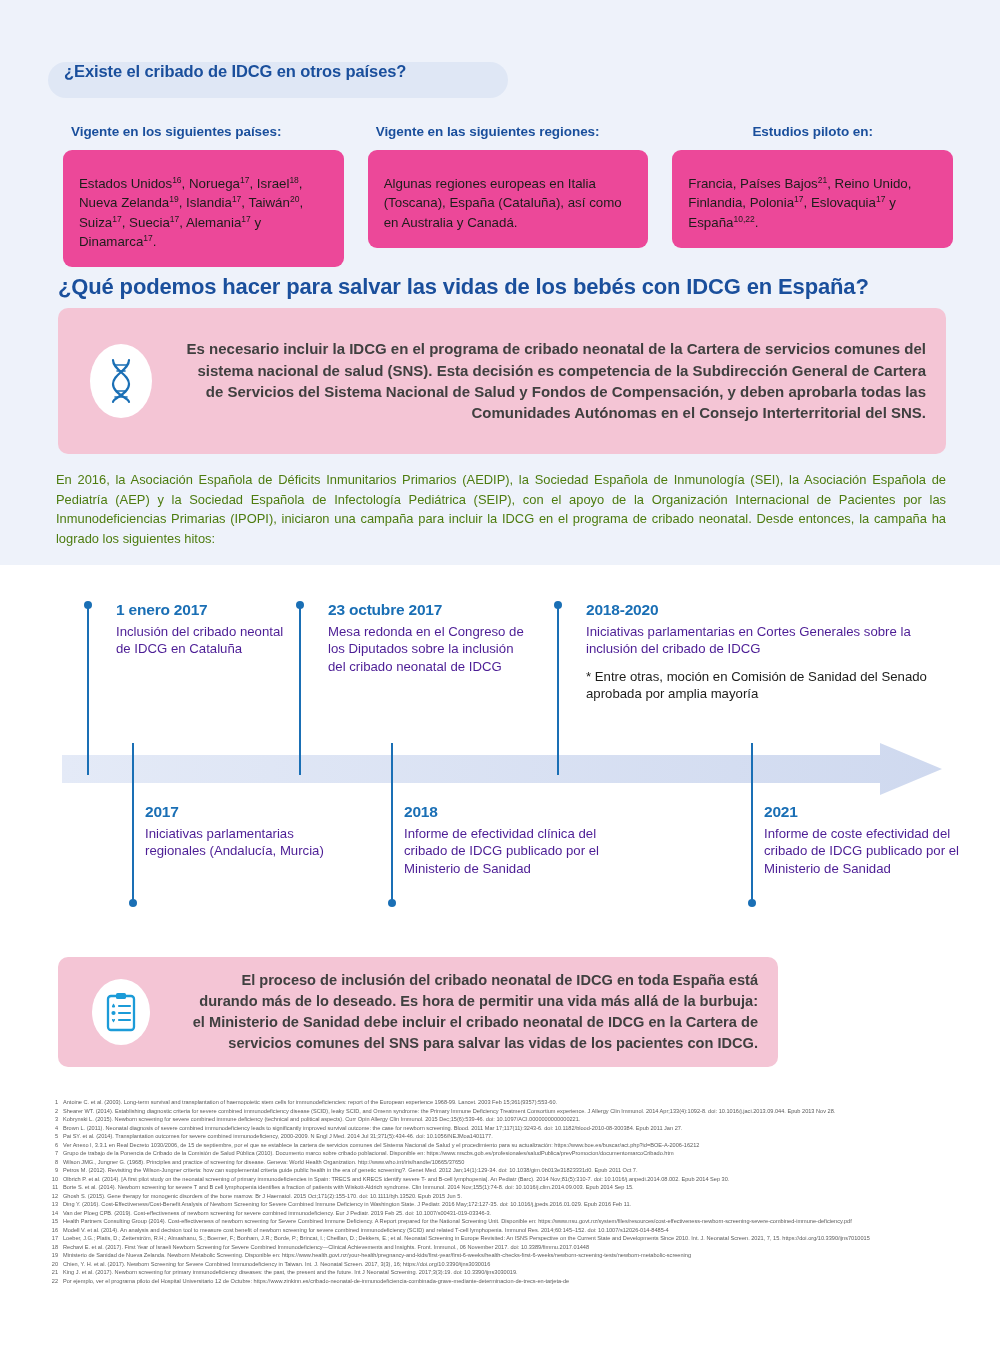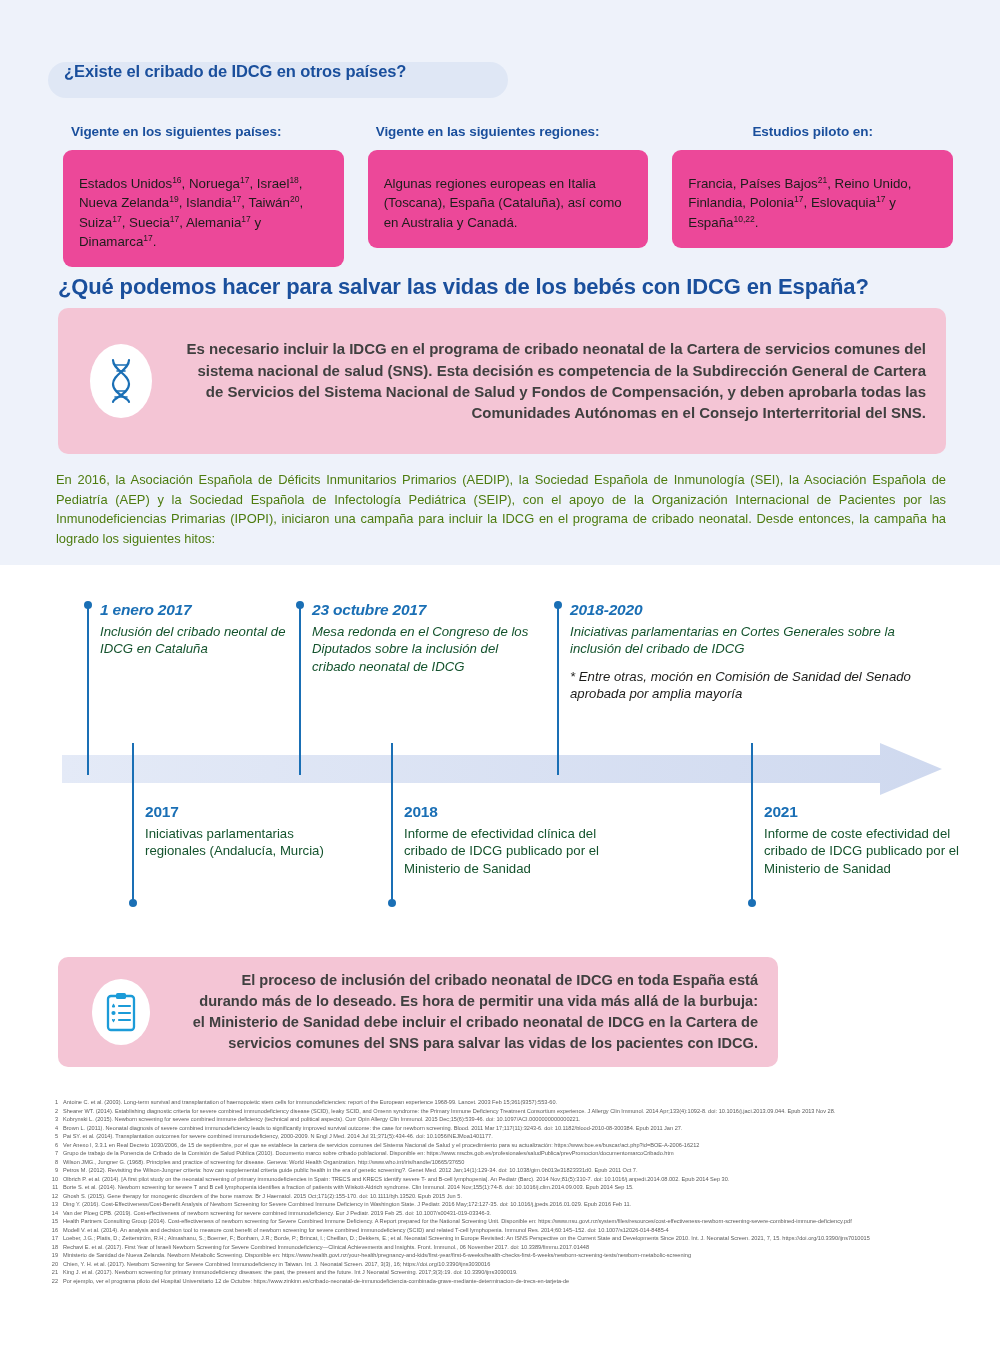--- a/index.html
+++ b/index.html
@@ -153,37 +153,37 @@
   }
   .tl-year {
     color: #1a6fb5;
     font-size: 15.5px;
     font-weight: bold;
     letter-spacing: -0.2px;
     margin: 0 0 4px 0;
     white-space: nowrap;
   }
   .tl-desc {
-    color: #14532d;
+    color: #4c1d95;
     font-size: 13.2px;
     line-height: 1.32;
     margin: 0;
   }
   .tl-note {
     color: #1d1d1b;
     font-size: 13.2px;
     line-height: 1.32;
     margin: 10px 0 0 0;
   }
 
   
   .tl-top { top: 36px; }
   .tl-top .tl-dot { top: 0px; left: -4px; }
   .tl-top .tl-stem { top: 4px; left: -1px; }
-  .tl-top .tl-body { padding-left: 12px; font-style: italic; }
+  .tl-top .tl-body { padding-left: 28px; }
 
   
   .tl-bot .tl-dot { left: -4px; }
   .tl-bot .tl-stem { left: -1px; }
   .tl-bot .tl-body { padding-left: 12px; }
 
   
   .refs {
     position: absolute;
     left: 50px; top: 1098px;

